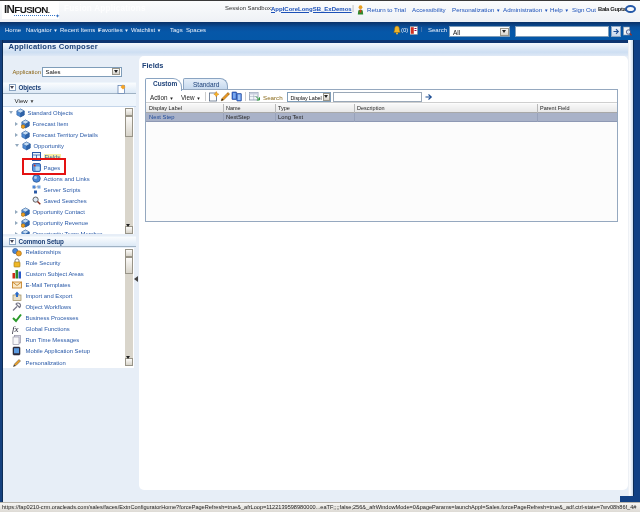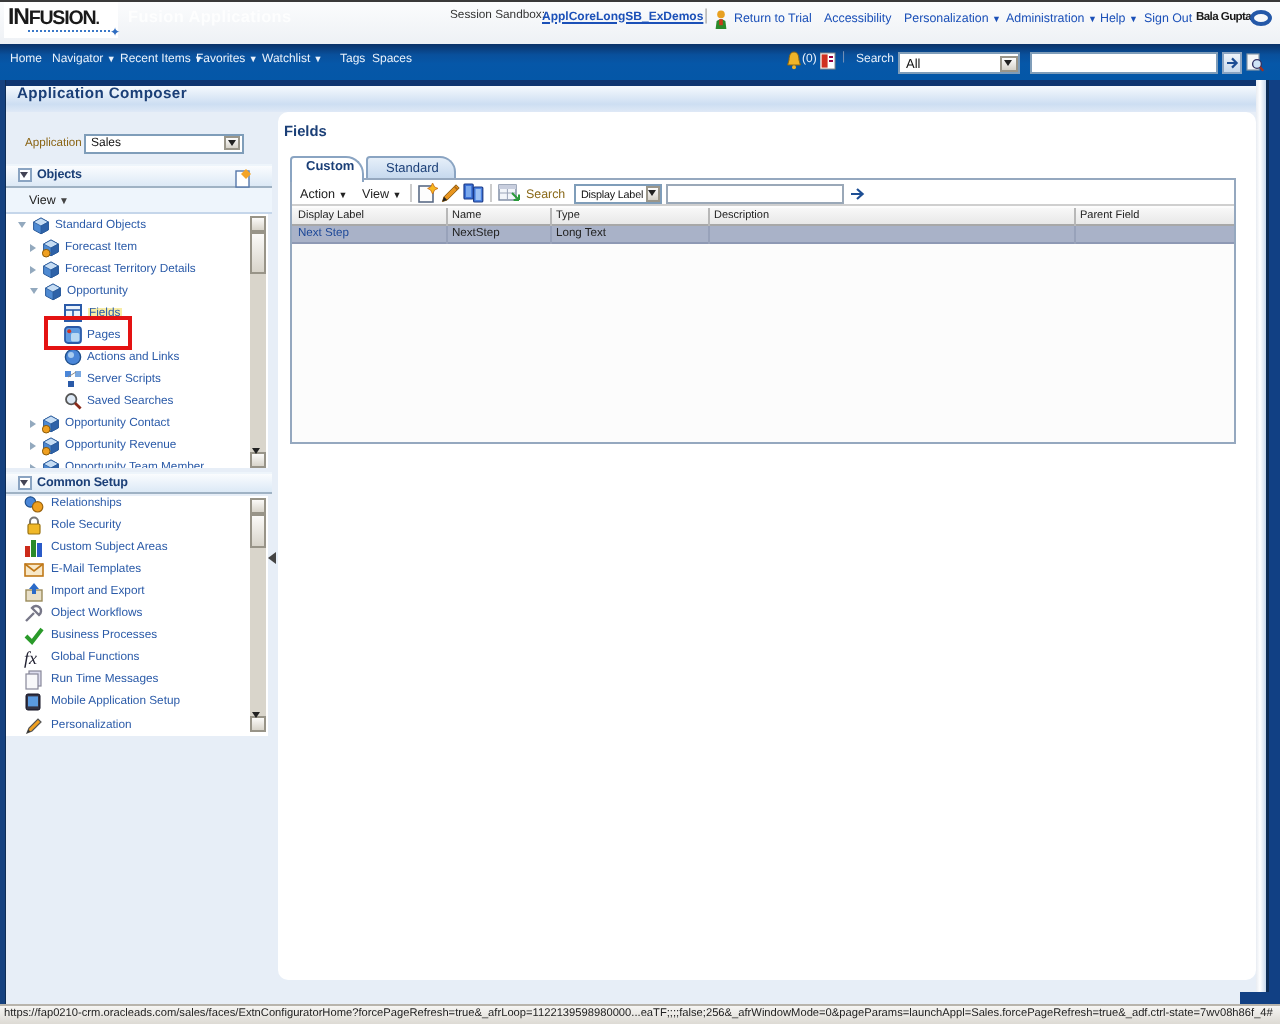--- a/index.html
+++ b/index.html
@@ -90,21 +90,21 @@
 <div class="abs" style="left:623px;top:26px;width:9px;height:11px;">
     <svg width="9" height="11">
       <rect x="0.5" y="1" width="6" height="8" fill="#f4f6f8" stroke="#8899aa" stroke-width="0.6"></rect>
       <circle cx="5.5" cy="6" r="2.2" fill="#cfe4f7" stroke="#336" stroke-width="0.7"></circle>
       <line x1="7" y1="7.5" x2="8.6" y2="9.4" stroke="#a03020" stroke-width="1.2"></line>
     </svg>
   </div>
 
 <div class="abs" style="left:0;top:40px;width:640px;height:2.5px;background:#0e3570;"></div>
 <div class="abs" style="left:0;top:42.5px;width:640px;height:13.5px;background:linear-gradient(#f5f9fd,#cddef2 70%,#dfe9f6);"></div>
-<div class="abs" style="left:8.5px;top:42px;font-size:7.6px;font-weight:bold;color:#1b3f77;letter-spacing:0.2px;">Application Composer</div>
+<div class="abs" style="left:8.5px;top:42px;font-size:7.6px;font-weight:bold;color:#1b3f77;letter-spacing:0.2px;">Applications Composer</div>
 
 <div class="abs" style="left:0;top:40px;width:3px;height:462px;background:linear-gradient(90deg,#15417f 0 2.3px,#0d2c55 2.3px 100%);"></div>
 <div class="abs" style="left:628px;top:40px;width:5px;height:462px;background:linear-gradient(90deg,#e8ecf2,#ffffff 40%,#c8d8ec);"></div>
 <div class="abs" style="left:633px;top:40px;width:7px;height:462px;background:linear-gradient(90deg,#0d2c55 0 1.5px,#114084 1.5px 100%);"></div>
 <div class="abs" style="left:620px;top:496px;width:20px;height:16px;background:#114084;border-radius:0 0 9px 0;"></div>
 
 <div class="abs" style="left:139px;top:56px;width:489px;height:434px;background:#fff;border-radius:5px;"></div>
 <div class="abs" style="left:142px;top:61px;font-size:7.4px;font-weight:bold;color:#1b3f77;">Fields</div>
 
 <div class="abs" style="left:183px;top:78px;width:45px;height:11px;background:linear-gradient(#e6eff9,#c6d9ee);border:1px solid #8aa4c2;border-bottom:none;border-radius:2px 8px 0 0;"></div>

